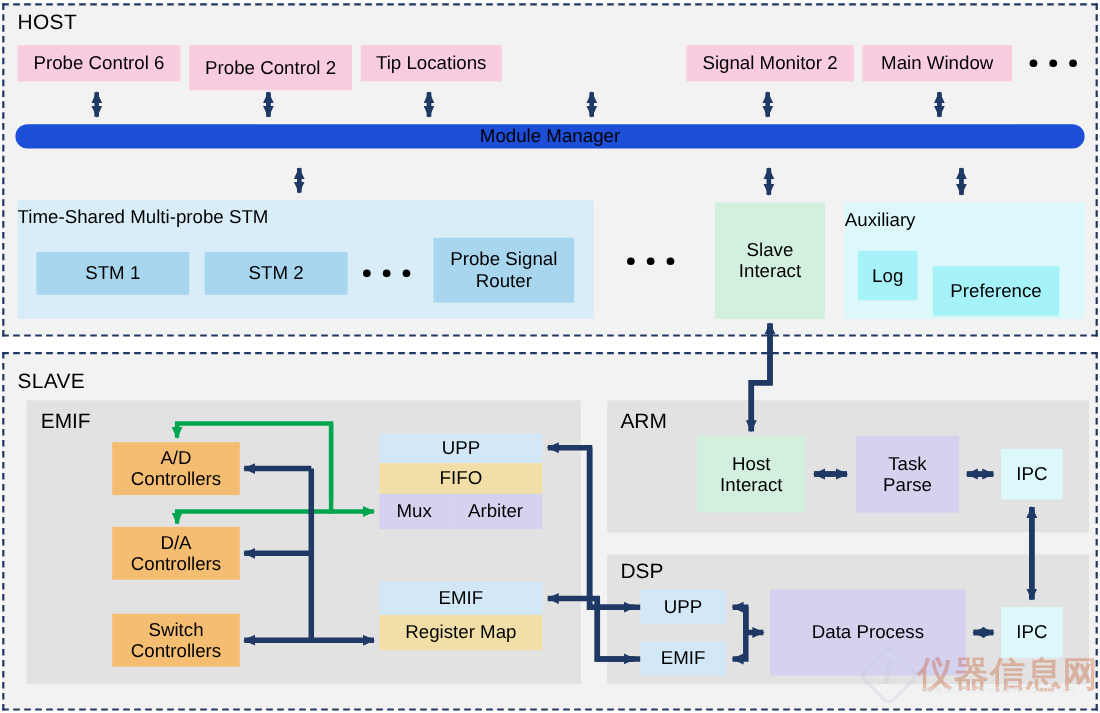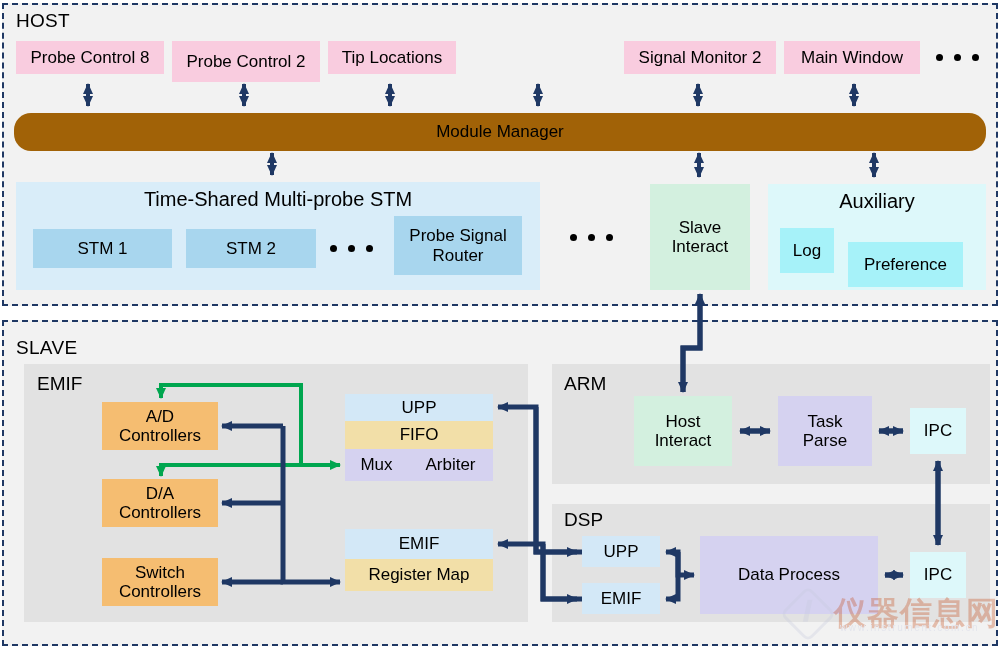--- a/index.html
+++ b/index.html
@@ -40,22 +40,21 @@
     line-height: 1.12;
     white-space: pre-line;
   }
   .grp {
     position: absolute;
     box-sizing: border-box;
   }
   .grp-title {
     position: absolute;
     width: 100%;
-    text-align: center;
-    font-size: 20px;
+    font-size: 17px;
     color: #000;
     top: 6px;
     left: 0;
   }
   .sub-title-left {
     position: absolute;
     font-size: 19px;
     color: #000;
     white-space: nowrap;
   }
@@ -124,33 +123,33 @@
 </style>
 </head>
 <body>
 
 <div id="root">
 
   <div class="panel" style="left:2px; top:3px; width:996px; height:303px;">
   </div>
   <div class="panel-title" style="left:16px; top:10px;">HOST</div>
 
-  <div class="box" style="left:16px; top:41px; width:148px; height:33px; background:#f9ccdf;">Probe Control 8</div>
+  <div class="box" style="left:16px; top:41px; width:148px; height:33px; background:#f9ccdf;">Probe Control 6</div>
   <div class="box" style="left:172px; top:41px; width:148px; height:41px; background:#f9ccdf;">Probe Control 2</div>
   <div class="box" style="left:328px; top:41px; width:128px; height:33px; background:#f9ccdf;">Tip Locations</div>
   <div class="box" style="left:624px; top:41px; width:152px; height:33px; background:#f9ccdf;">Signal Monitor 2</div>
   <div class="box" style="left:784px; top:41px; width:136px; height:33px; background:#f9ccdf;">Main Window</div>
 
   <div class="dots" style="left:936px; top:54px;">
     <i></i>
       <i></i>
       <i></i>
   </div>
 
-  <div class="box" style="left:14px; top:113px; width:972px; height:38px; background:#a16207;border-radius:17px;">Module Manager</div>
+  <div class="box" style="left:14px; top:113px; width:972px; height:22px; background:#1d4ed8;border-radius:17px;">Module Manager</div>
 
   <div class="grp" style="left:16px; top:182px; width:524px; height:108px; background:#d9edf9;">
     <div class="grp-title">Time-Shared Multi-probe STM</div>
   </div>
   <div class="box" style="left:33px; top:229px; width:139px; height:39px; background:#a8d6ee;">STM 1</div>
   <div class="box" style="left:186px; top:229px; width:130px; height:39px; background:#a8d6ee;">STM 2</div>
   <div class="dots" style="left:330px; top:245px;">
     <i></i>
       <i></i>
       <i></i>

